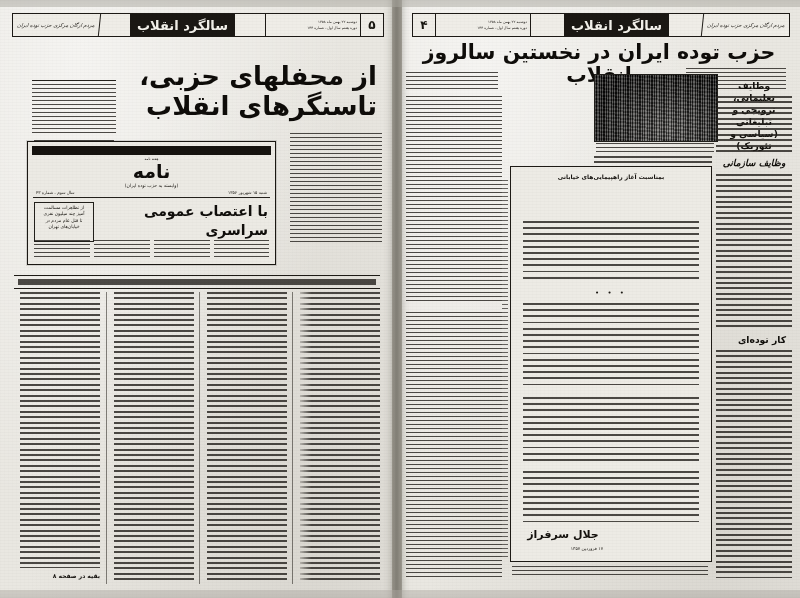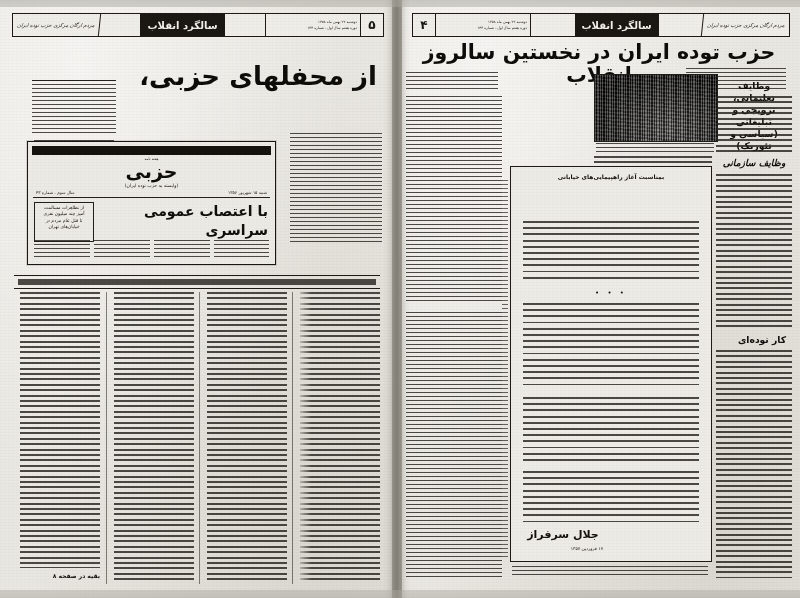--- a/index.html
+++ b/index.html
@@ -60,21 +60,21 @@
     display:flex;align-items:center;justify-content:center;
     font-size:12px;font-weight:bold;color:#17150f;
   }
   .topbar .dateblk{
     width:88px;border-left:1.3px solid #1d1a16;
     display:flex;flex-direction:column;justify-content:center;
     padding:0 3px;gap:1px;
   }
   .topbar .dateblk span{font-size:3.6px;line-height:4.4px;color:#1a1713;white-space:nowrap;}
   .topbar .section{
-    background:#1b1814;color:#f2f0ea;font-size:10px;font-weight:bold;
+    background:#1b1814;color:#f2f0ea;font-size:13px;font-weight:bold;
     display:flex;align-items:center;justify-content:center;padding:0 7px;white-space:nowrap;
   }
   .topbar .blank{flex:1;}
   .topbar .logo{
     width:86px;border-right:1.3px solid #1d1a16;
     display:flex;align-items:center;justify-content:center;
     font-size:5.2px;color:#221f1a;font-style:italic;letter-spacing:.2px;
     transform:skewX(-6deg);white-space:nowrap;
   }
 
@@ -151,32 +151,33 @@
         <span>دوره هفتم سال اول ـ شماره ۱۴۴</span>
       </div>
       <div class="blank"></div>
       <div class="section">سالگرد انقلاب</div>
       <div class="blank"></div>
       <div class="logo">مردم ارگان مرکزی حزب توده ایران</div>
     </div>
 
 
     <div class="bighead" style="left:95px;top:62px;width:282px;font-size:26px;">از محفلهای حزبی،</div>
+    <div class="bighead" style="left:95px;top:92px;width:282px;font-size:26px;">تاسنگرهای انقلاب</div>
 
     <div class="rule" style="left:32px;top:80px;width:84px;height:1.2px;"></div>
     <div class="ink tiny" style="position:absolute;left:32px;top:84px;width:84px;height:52px;"></div>
     <div class="ink tiny" style="position:absolute;left:34px;top:140px;width:80px;height:10px;"></div>
     <div class="rule" style="left:32px;top:154px;width:84px;height:1px;"></div>
 
     <div class="ink tiny" style="position:absolute;left:290px;top:133px;width:92px;height:112px;"></div>
 
     <div class="navid" style="left:27px;top:141px;width:247px;height:122px;">
       <div class="blackbar" style="left:4px;top:4px;width:239px;height:9px;"></div>
       <div class="nvsub" style="left:0;top:15px;width:100%;font-size:3.6px;">هفته نامه</div>
-      <div class="nvtitle" style="left:0;top:18px;width:100%;font-size:19px;">حزبی</div>
+      <div class="nvtitle" style="left:0;top:18px;width:100%;font-size:19px;">نامه</div>
       <div class="nvsub" style="left:0;top:41px;width:100%;font-size:4.6px;">(وابسته به حزب توده ایران)</div>
       <div class="nvline" style="left:8px;top:48px;width:231px;">
         <span>شنبه ۱۵ شهریور ۱۳۵۶</span>
         <span>سال سوم ـ شماره ۴۳</span>
       </div>
       <div class="rule" style="left:5px;top:55px;width:237px;height:1.1px;"></div>
 
       <div class="nvhead" style="left:72px;top:60px;width:168px;font-size:14px;">با اعتصاب عمومی سراسری</div>
 
       <div class="nvbox" style="left:6px;top:60px;width:52px;height:34px;">

